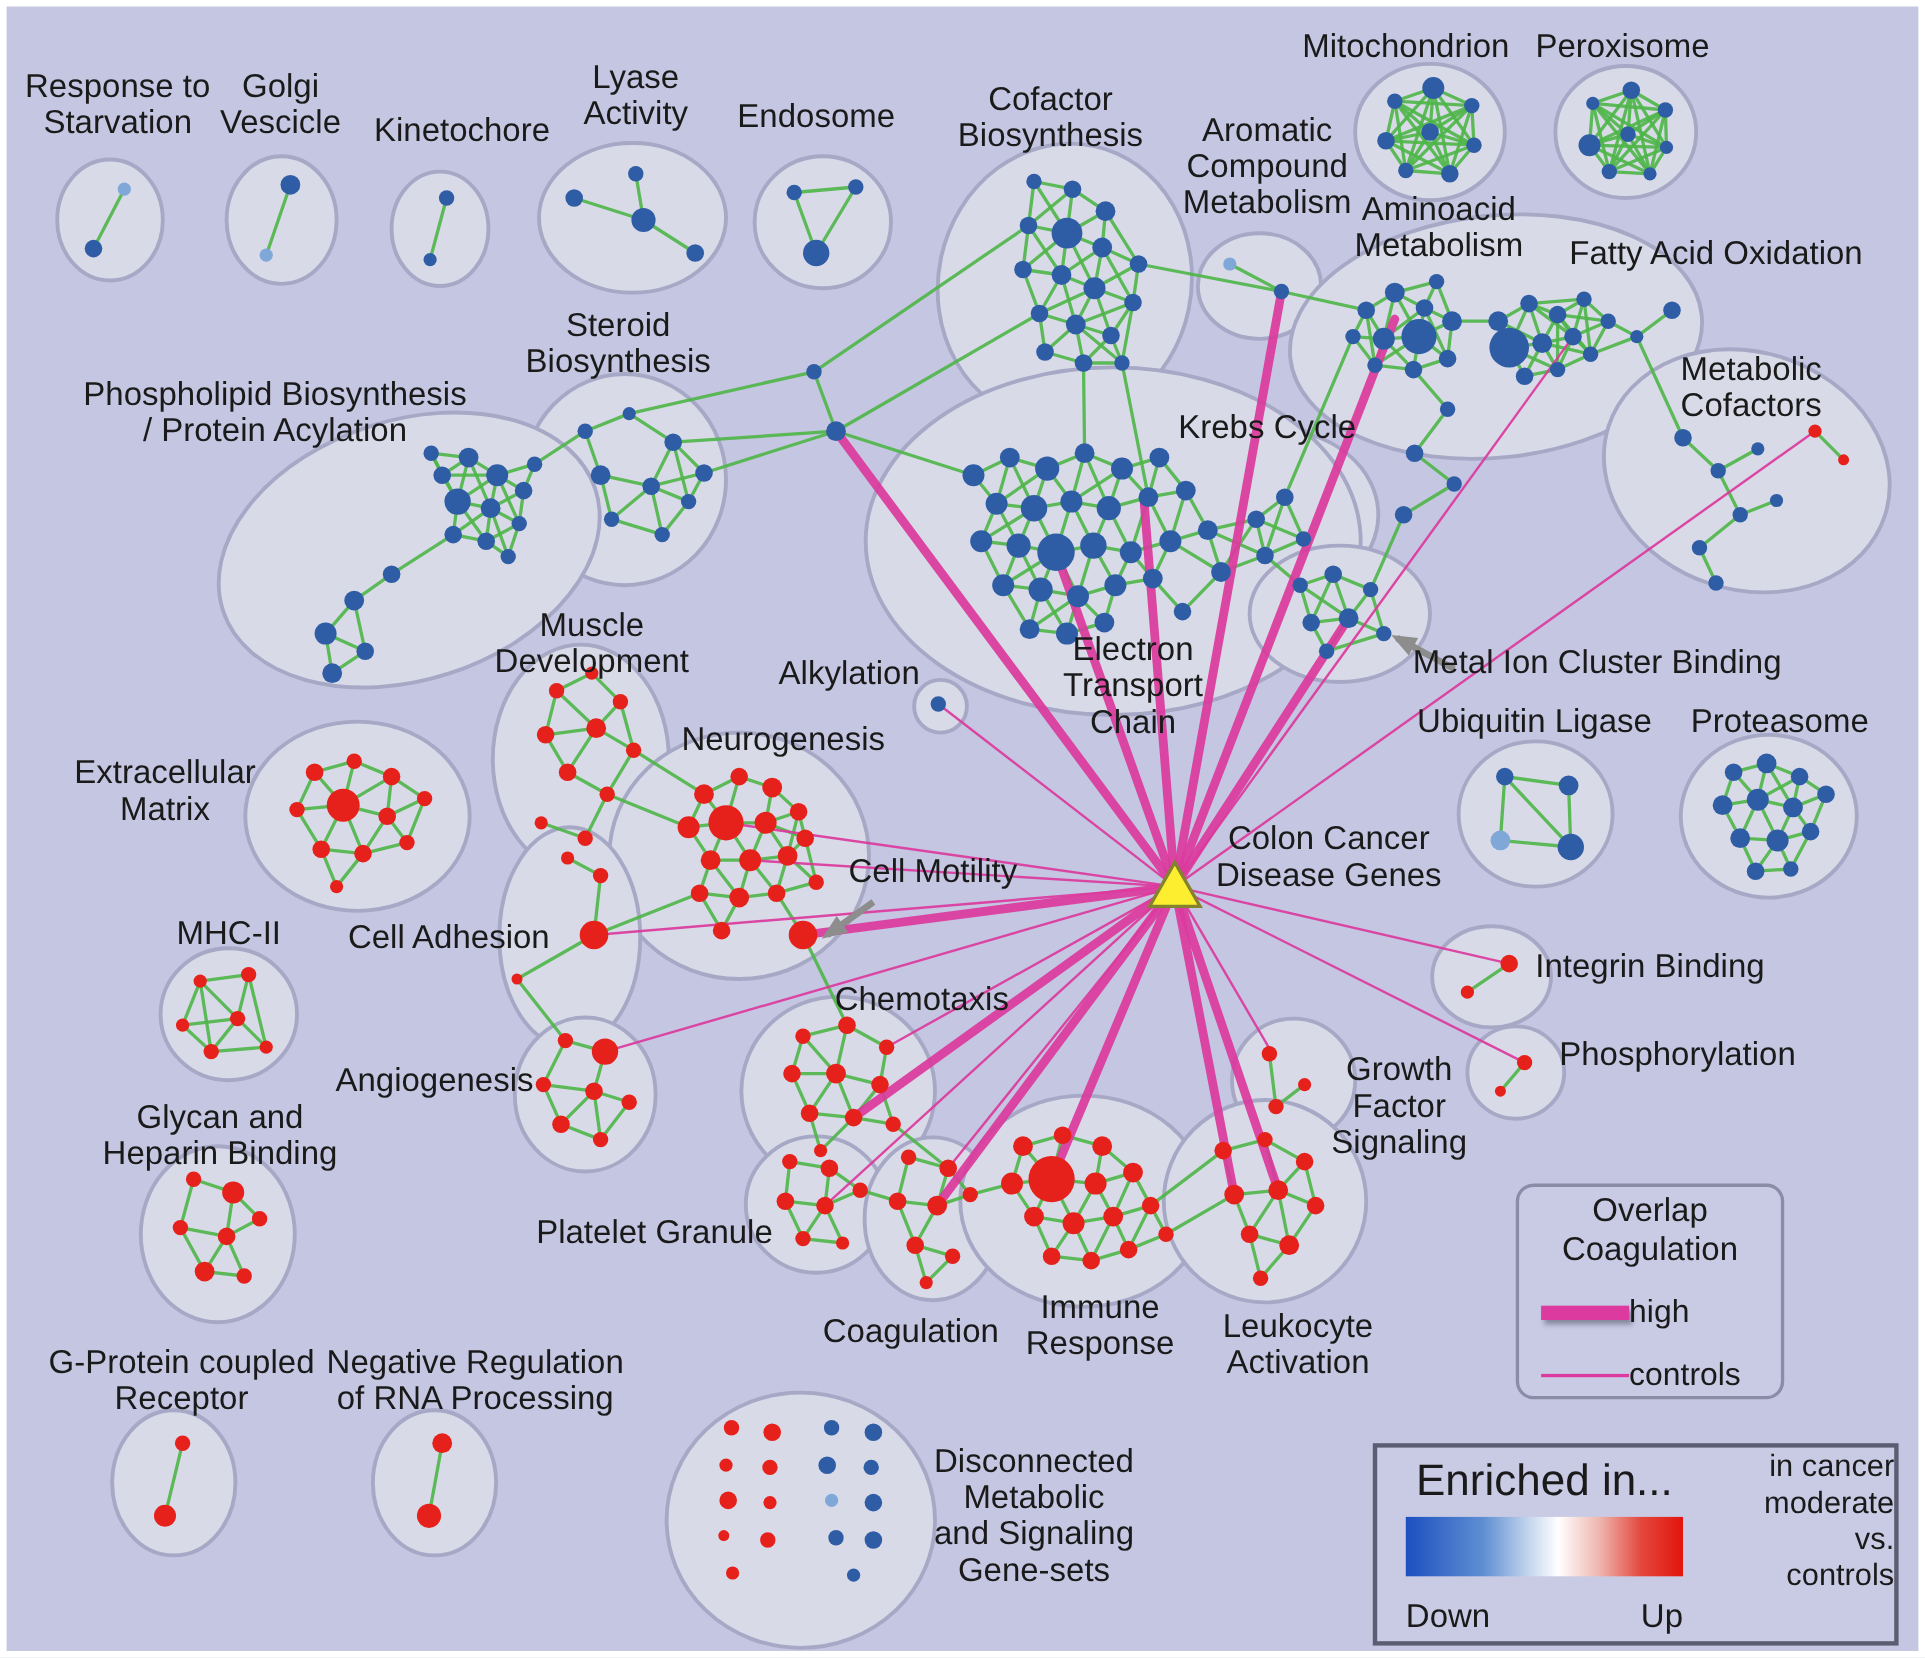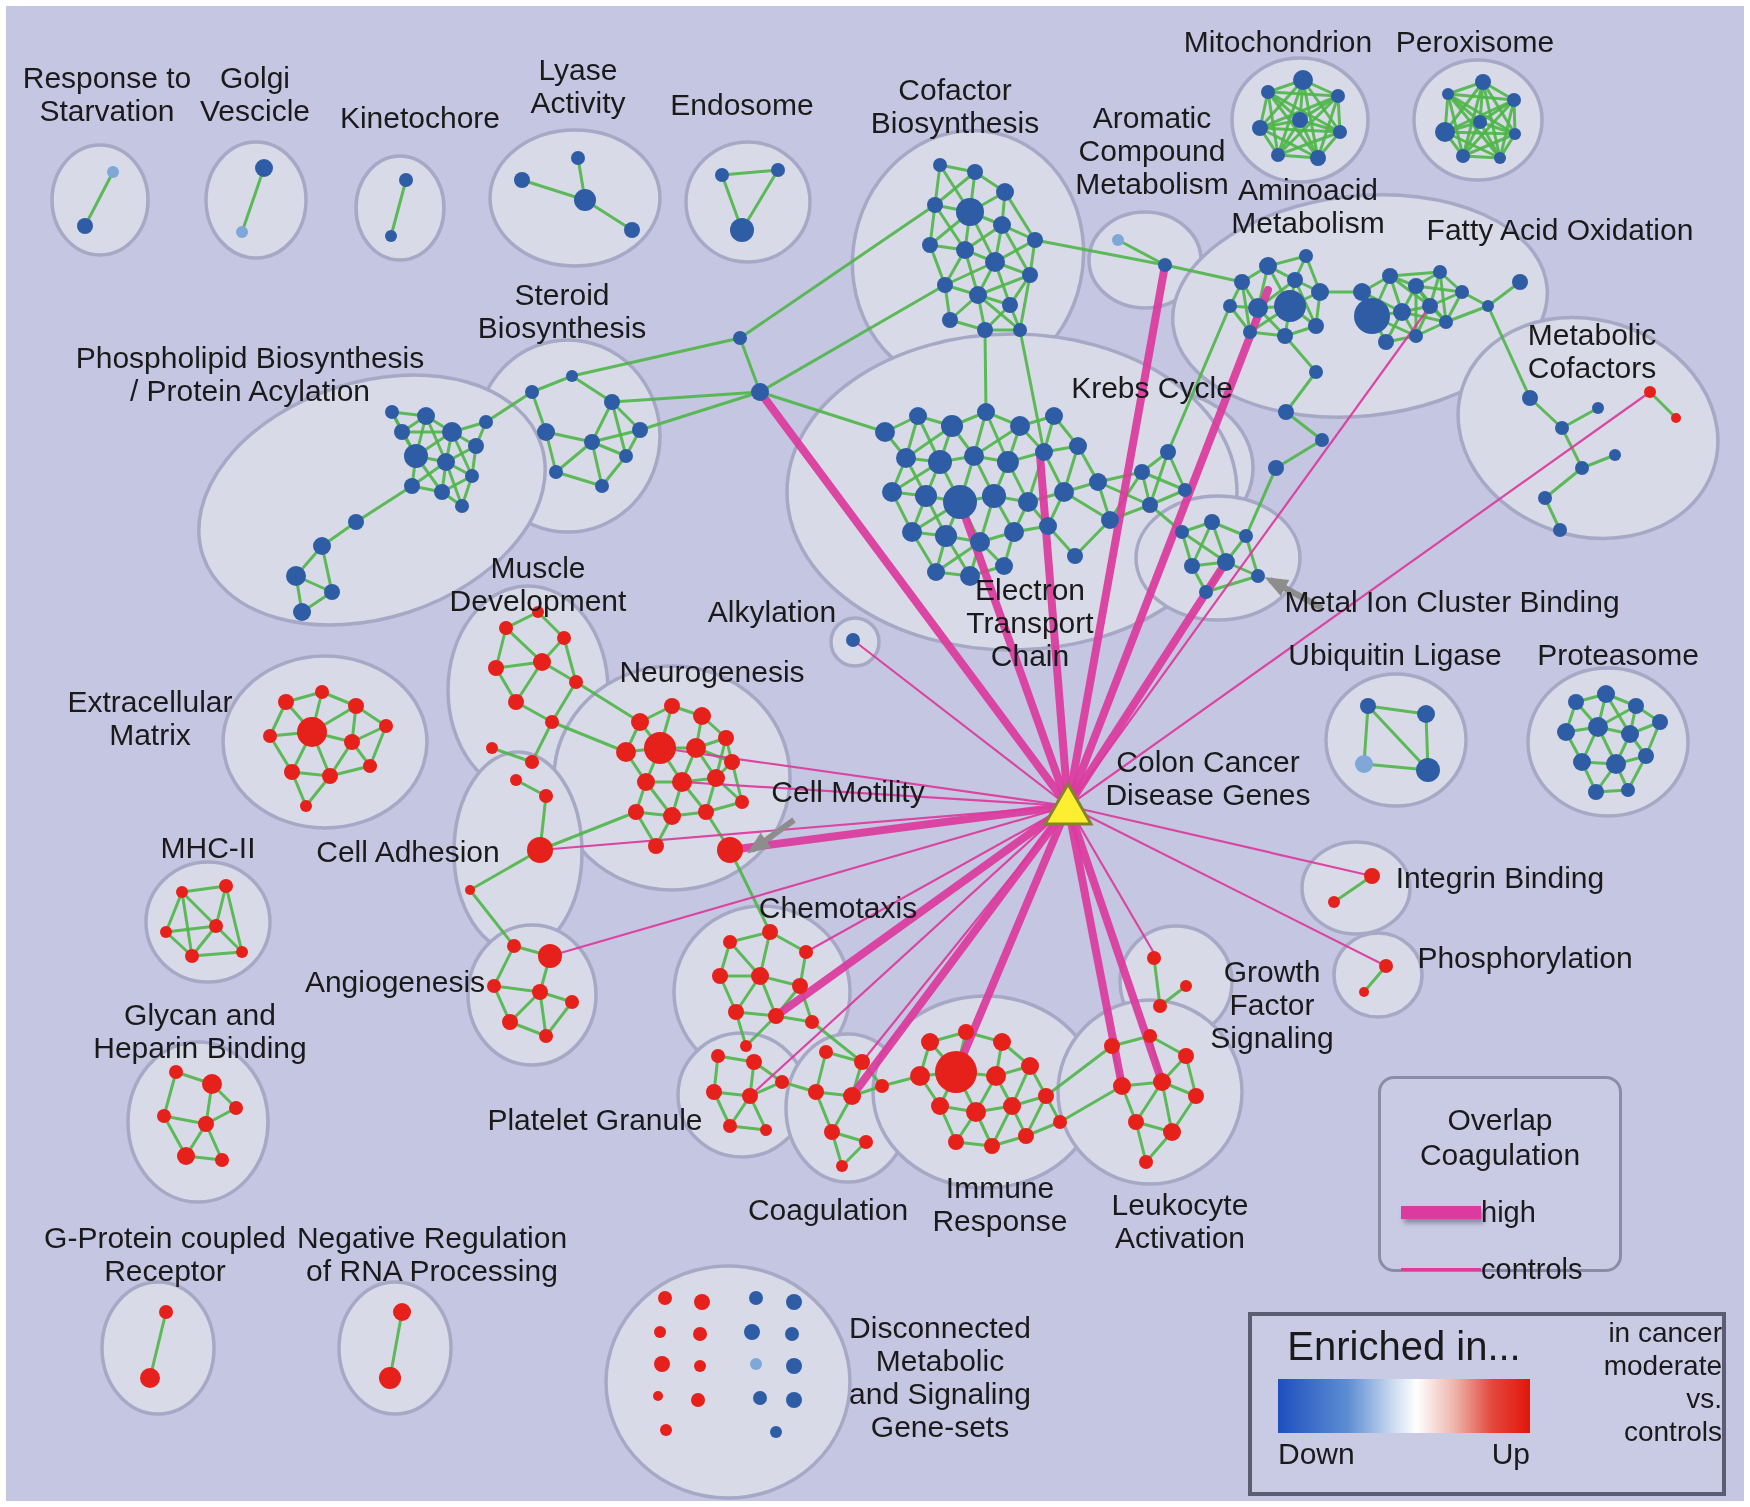--- a/index.html
+++ b/index.html
@@ -13,31 +13,31 @@
   .green-edge{stroke:#4eb648;stroke-width:3;opacity:.9;}
   .mag-high{stroke:#dc3a9e;stroke-width:8;opacity:.92;stroke-linecap:round;}
   .mag-mod{stroke:#dc3a9e;stroke-width:2.2;opacity:.92;}
   .gray-arrow{stroke:#8d8d8d;stroke-width:6;}
   .gray-arrow-head{fill:#8d8d8d;}
   .hub-triangle{fill:#fdee30;stroke:#83832f;stroke-width:3;}
   .map-label{font-size:30px;fill:#1a1a1a;text-anchor:middle;}
 
   .legend{position:absolute;z-index:2;background:#c9cae4;box-sizing:border-box;color:#1a1a1a;}
   .legend-overlap{left:1378px;top:1076px;width:244px;height:196px;border:3px solid #8b8ca8;border-radius:16px;}
-  .legend-overlap .legend-title{text-align:center;font-size:30px;line-height:35px;margin-top:23px;}
+  .legend-overlap .legend-title{text-align:center;font-size:30px;line-height:35px;margin-top:4px;}
   .legend-row{display:flex;align-items:center;gap:0;margin:24px 0 0 20px;font-size:29px;}
   .sample-line{width:80px;height:13px;background:#dc3a9e;box-shadow:3px 4px 5px rgba(80,80,100,.55);flex:0 0 auto;}
   .sample-line.moderate{height:3px;box-shadow:none;}
 
   .legend-enriched{left:1248px;top:1312px;width:478px;height:184px;border:4px solid #5c5c72;display:flex;}
   .enr-left{width:312px;padding:8px 0 0 26px;}
   .enr-title{font-size:40px;text-align:center;width:252px;}
   .gradient-bar{width:252px;height:54px;margin-top:10px;
     background:linear-gradient(90deg,#1d4fc0 0%,#5e8fd2 28%,#c8d8ee 45%,#ffffff 55%,#eeb5ad 70%,#e4473c 85%,#e2150c 100%);}
-  .updown{width:252px;display:flex;justify-content:space-between;font-size:30px;margin-top:4px;}
+  .updown{width:252px;display:flex;justify-content:space-between;font-size:30px;margin-top:20px;}
   .enr-side{flex:1;font-size:28px;text-align:right;line-height:33px;}
 </style>
 </head>
 <body>
 
 <div class="figure">
   <svg class="network" id="net" width="1750" height="1507" viewBox="0 0 1750 1507">
       <g>
         <ellipse cx="100" cy="200" rx="48" ry="55" class="cluster-ellipse"></ellipse>
         <ellipse cx="256" cy="200" rx="50" ry="58" class="cluster-ellipse"></ellipse>

